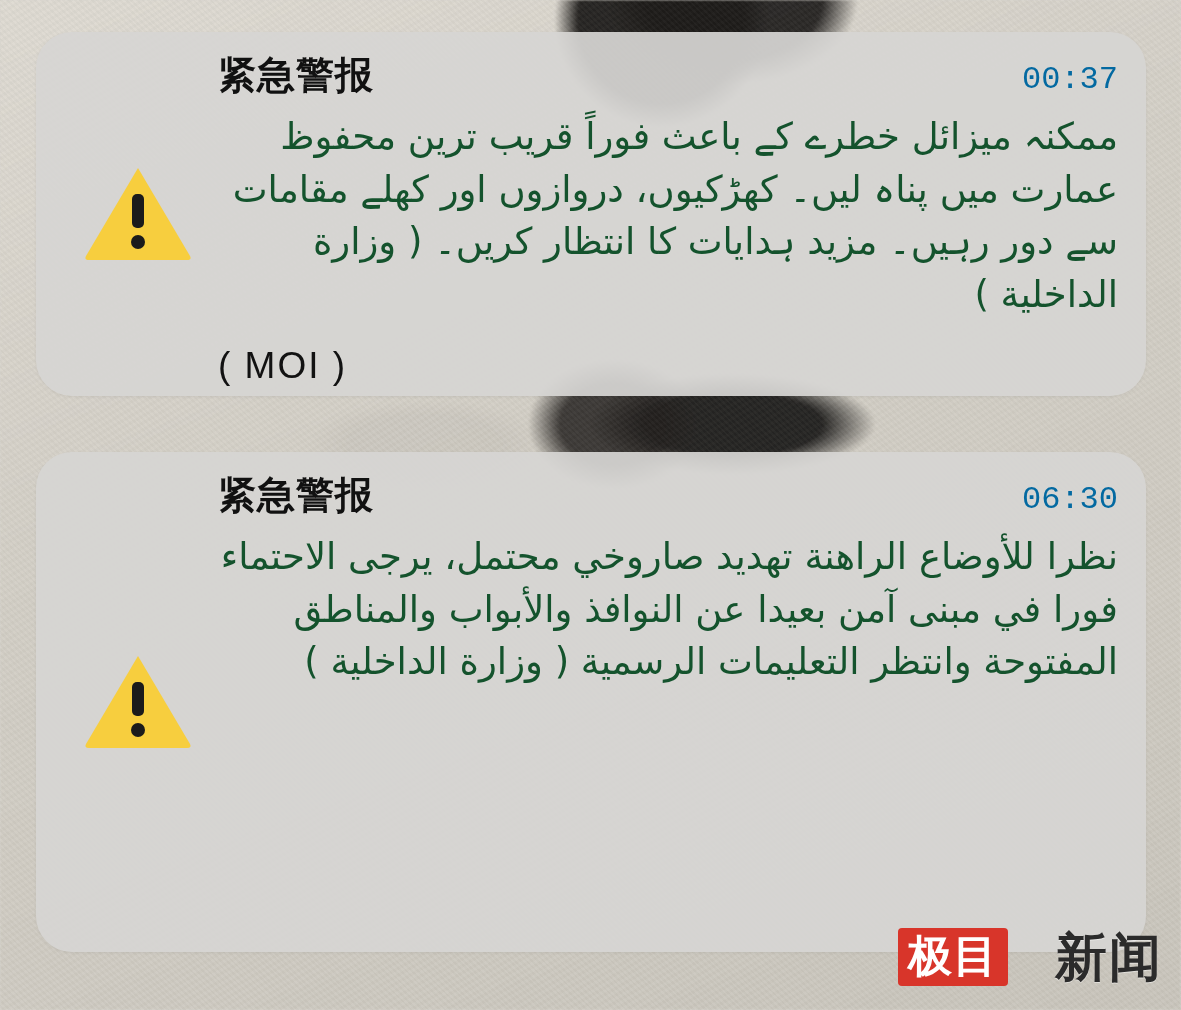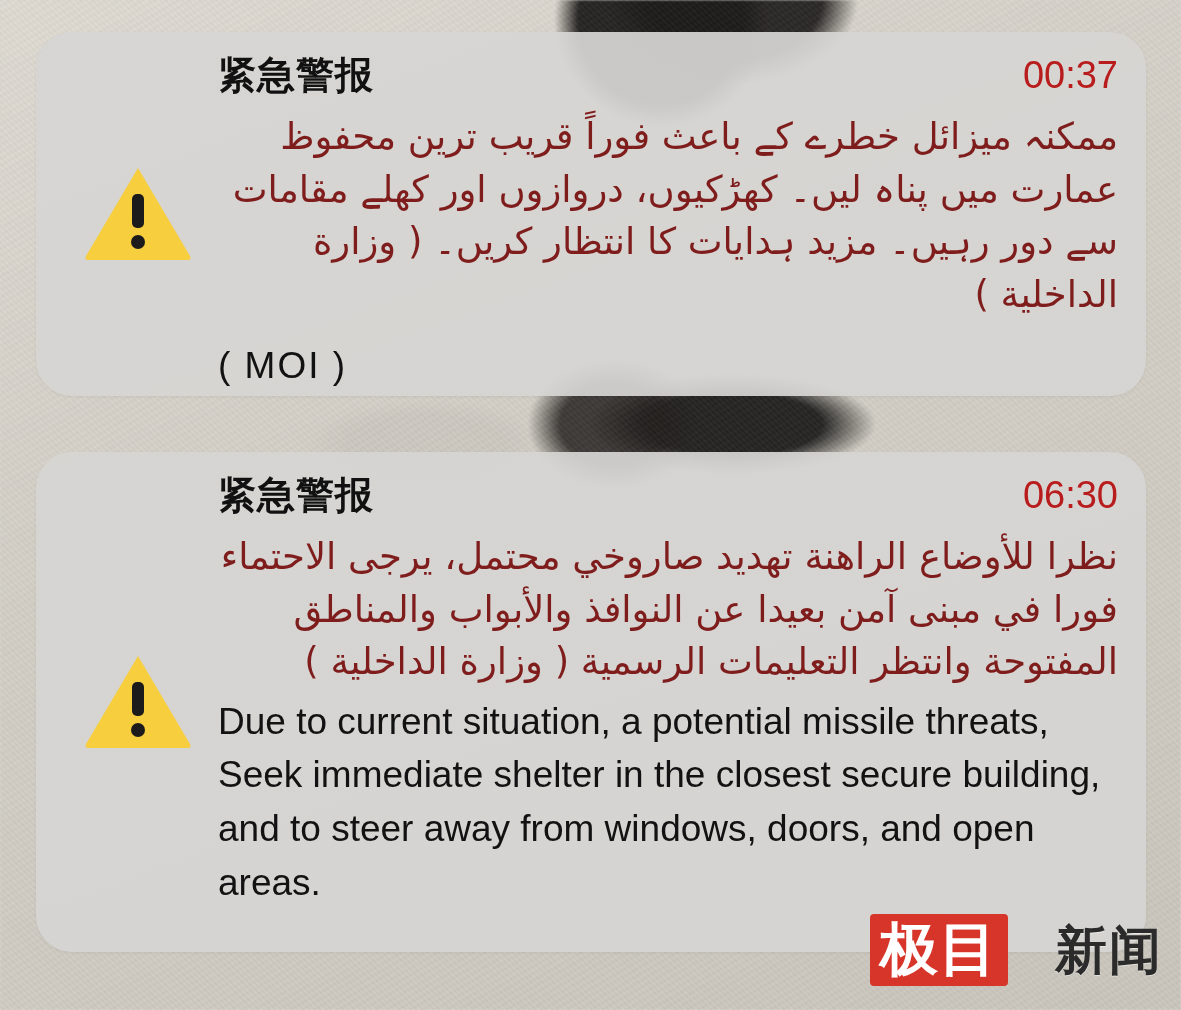--- a/index.html
+++ b/index.html
@@ -87,32 +87,32 @@
     margin-bottom: 10px;
   }
   .notif-title {
     font-size: 38px;
     font-weight: bold;
     color: #111111;
     letter-spacing: 1px;
     font-family: "DejaVu Sans", "Liberation Sans", sans-serif;
   }
   .notif-time {
-    font-size: 38px;
-    color: #b91c1c;
-    font-family: Liberation Sans, sans-serif;
+    font-size: 32px;
+    color: #0369a1;
+    font-family: Liberation Mono, monospace;
   }
 
   .rtl-text {
     direction: rtl;
     text-align: right;
     unicode-bidi: embed;
     font-size: 37px;
     line-height: 1.42;
-    color: #7f1d1d;
+    color: #14532d;
     font-family: "DejaVu Sans", "Liberation Sans", sans-serif;
   }
   .ltr-text {
     direction: ltr;
     text-align: left;
     font-size: 37px;
     line-height: 1.45;
     color: #121212;
     font-family: "Liberation Sans", sans-serif;
   }
@@ -129,21 +129,21 @@
     position: absolute;
     right: 18px;
     bottom: 24px;
     display: flex;
     align-items: center;
     gap: 6px;
   }
   .wm-box {
     background: #d8352a;
     color: #ffffff;
-    font-size: 58px;
+    font-size: 44px;
     font-weight: bold;
     padding: 6px 10px 8px 10px;
     border-radius: 4px;
     line-height: 1;
     font-family: "DejaVu Sans", "Liberation Sans", sans-serif;
     letter-spacing: 1px;
   }
   .wm-text {
     color: #2b2b2b;
     font-size: 52px;
@@ -188,21 +188,20 @@
         <rect x="50" y="32" width="12" height="34" rx="5" fill="#1b1b1b"></rect>
         <circle cx="56" cy="80" r="7" fill="#1b1b1b"></circle>
       </svg>
     </div>
     <div class="notif-body">
       <div class="notif-head">
         <span class="notif-title">紧急警报</span>
         <span class="notif-time">06:30</span>
       </div>
       <div class="rtl-text">نظرا للأوضاع الراهنة تهديد صاروخي محتمل، يرجى الاحتماء فورا في مبنى آمن بعيدا عن النوافذ والأبواب والمناطق المفتوحة وانتظر التعليمات الرسمية ( وزارة الداخلية )</div>
-      <div class="ltr-text en-block">Due to current situation, a potential missile threats, Seek immediate shelter in the closest secure building, and to steer away from windows, doors, and open areas.</div>
     </div>
   </div>
 
 </div>
 
 <div class="watermark">
   <span class="wm-box">极目</span>
   <span class="wm-text">新闻</span>
 </div>
 

